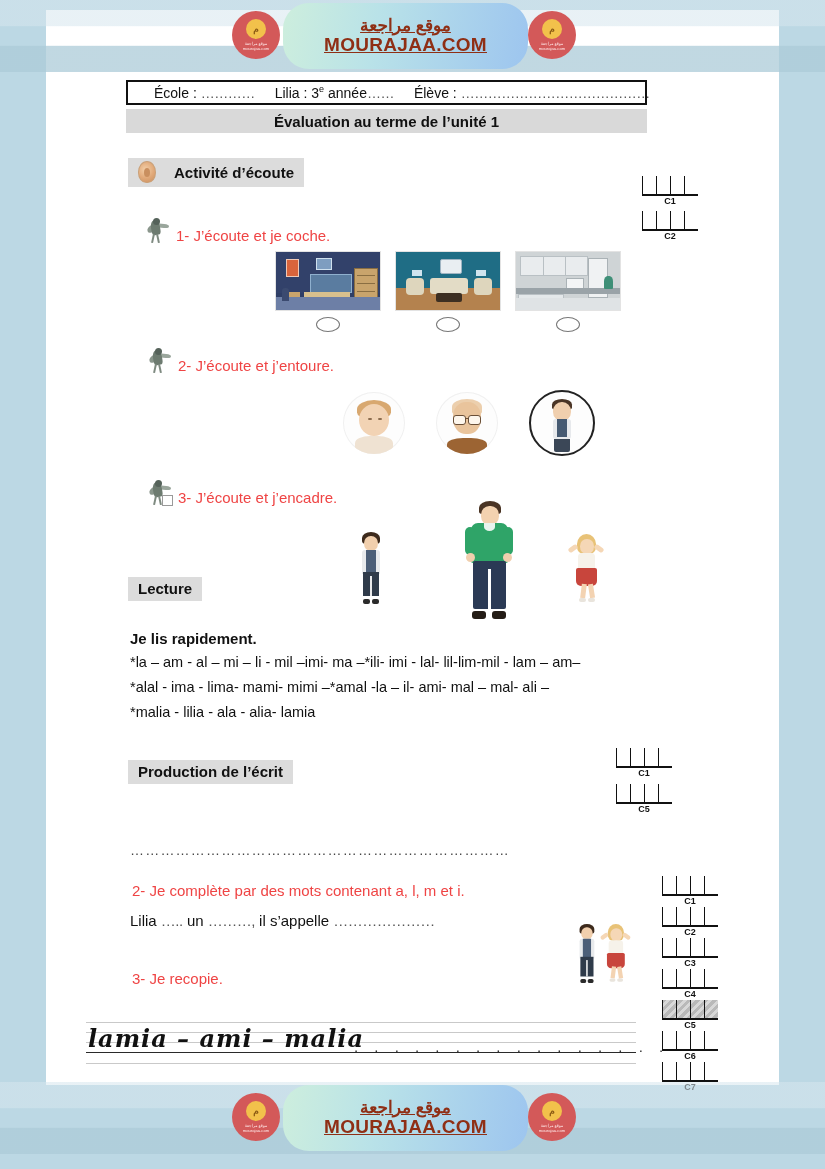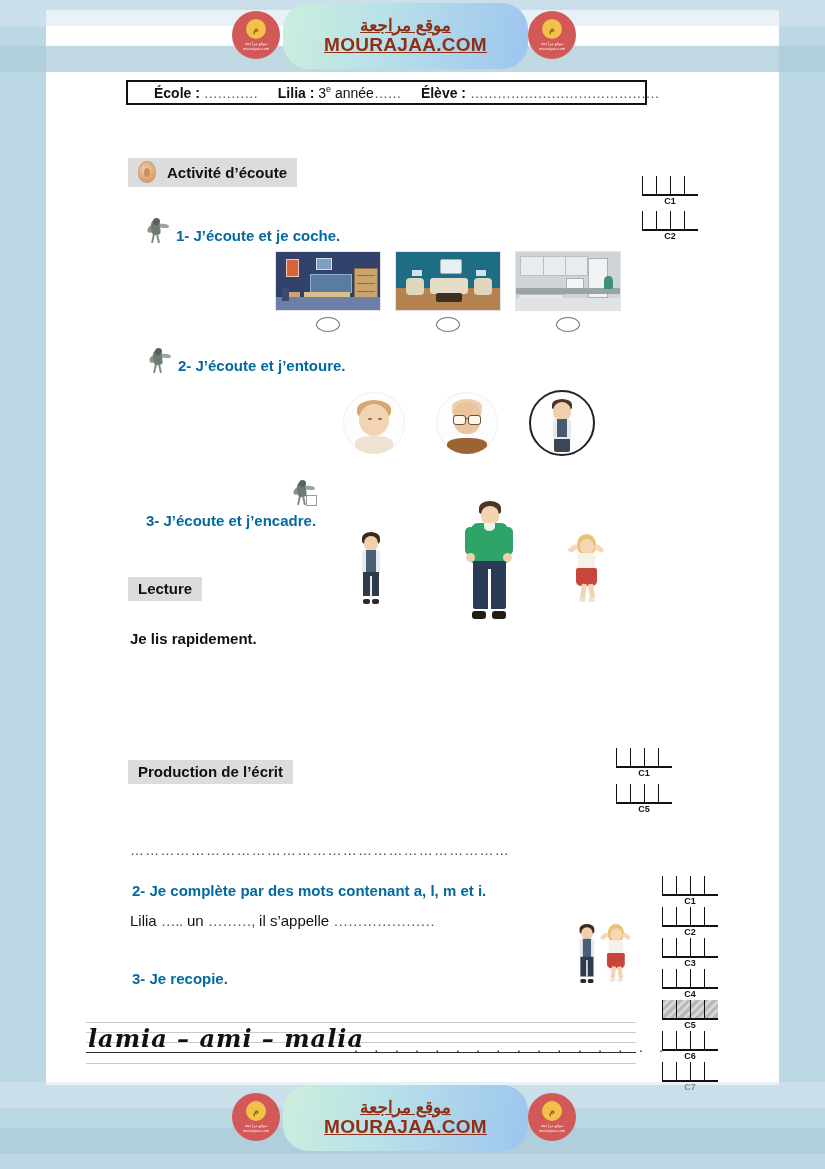--- a/index.html
+++ b/index.html
@@ -137,21 +137,21 @@
     border: 2px solid #111;
     background: #fff;
     display: flex;
     align-items: center;
     font-size: 14px;
     color: #111;
     box-sizing: border-box;
     padding-left: 6px;
   }
   .id-field { white-space: nowrap; }
-  .id-label { font-weight: bold; padding-left: 20px; }
+  .id-label { font-weight: normal; padding-left: 20px; }
   .id-dots { color: #555; letter-spacing: -0.5px; }
   .sup { font-size: 9px; vertical-align: super; }
   .gap-sm { display: inline-block; width: 26px; }
   .gap-md { display: inline-block; width: 22px; }
 
   
   .title-bar {
     position: absolute;
     left: 80px;
     top: 99px;
@@ -169,21 +169,21 @@
   
   .section-label {
     position: absolute;
     background: #dcdcdc;
     font-size: 15px;
     font-weight: bold;
     color: #111;
     padding: 3px 10px 4px 10px;
     display: flex;
     align-items: center;
-    gap: 11px;
+    gap: 18px;
   }
   .ear-icon {
     width: 16px; height: 20px;
     border-radius: 50% 50% 45% 45%;
     background: radial-gradient(circle at 40% 38%, #f3cfa8 0%, #e0a878 55%, #c98f5f 100%);
     border: 1px solid #caa179;
     position: relative;
     flex: none;
   }
   .ear-icon::after {
@@ -195,22 +195,22 @@
     background: #c98f5f;
   }
 
   
   .exercise {
     position: absolute;
     display: flex;
     align-items: flex-end;
     gap: 6px;
     font-size: 15px;
-    font-weight: bold;
-    color: #0369a1;
+    font-weight: normal;
+    color: #ef4444;
   }
   .ex-text { white-space: nowrap; }
 
   
   .listen-icon {
     width: 26px; height: 26px;
     position: relative;
     flex: none;
   }
   .listen-icon .body {
@@ -520,20 +520,21 @@
       <span class="id-label">Lilia :</span>
       <span>3</span><span class="sup">e</span><span> année</span><span class="id-dots">……</span>
     </span>
     <span class="gap-md"></span>
     <span class="id-field">
       <span class="id-label">Élève :</span>
       <span class="id-dots">……………………………………</span>
     </span>
   </div>
 
+  <div class="title-bar">Évaluation au terme de l’unité 1</div>
 
   <div class="section-label" style="left:82px; top:148px;">
     <span class="ear-icon"></span>
     <span>Activité d’écoute</span>
   </div>
 
   <div class="crit-box" style="left:596px; top:166px;">
     <div class="crit-grid">
         <span></span>
         <span></span>
@@ -647,21 +648,21 @@
     </div>
     <div class="face-cell circled">
       <i class="kid-hair"></i>
         <i class="kid-head"></i>
         <i class="kid-body"></i>
         <i class="kid-vest"></i>
         <i class="kid-legs"></i>
     </div>
   </div>
 
-  <div class="exercise" style="left:100px; top:470px;flex-direction:column;">
+  <div class="exercise" style="left:100px; top:470px;">
     <span class="listen-icon">
       <i class="tail"></i>
         <i class="wing"></i>
         <i class="body"></i>
         <i class="head"></i>
         <i class="leg1"></i>
         <i class="leg2"></i>
       <i class="sq"></i>
     </span>
     <span class="ex-text">3- J’écoute et j’encadre.</span>
@@ -703,20 +704,25 @@
         <i class="shoe-r"></i>
     </div>
   </div>
 
   <div class="section-label" style="left:82px; top:567px;">
     <span>Lecture</span>
   </div>
 
   <div class="read-intro" style="left:84px; top:620px;">Je lis rapidement.</div>
 
+  <div class="syll-lines" style="left:84px; top:640px;">
+    <span class="syll-line">*la – am - al – mi – li - mil –imi- ma –*ili- imi - lal- lil-lim-mil - lam – am–</span>
+    <span class="syll-line">*alal - ima - lima-  mami- mimi –*amal   -la – il- ami- mal – mal- ali –</span>
+    <span class="syll-line">*malia - lilia - ala - alia-  lamia</span>
+  </div>
 
   <div class="section-label" style="left:82px; top:750px;">
     <span>Production de l’écrit</span>
   </div>
 
   <div class="crit-box" style="left:570px; top:738px;">
     <div class="crit-grid">
         <span></span>
         <span></span>
         <span></span>

